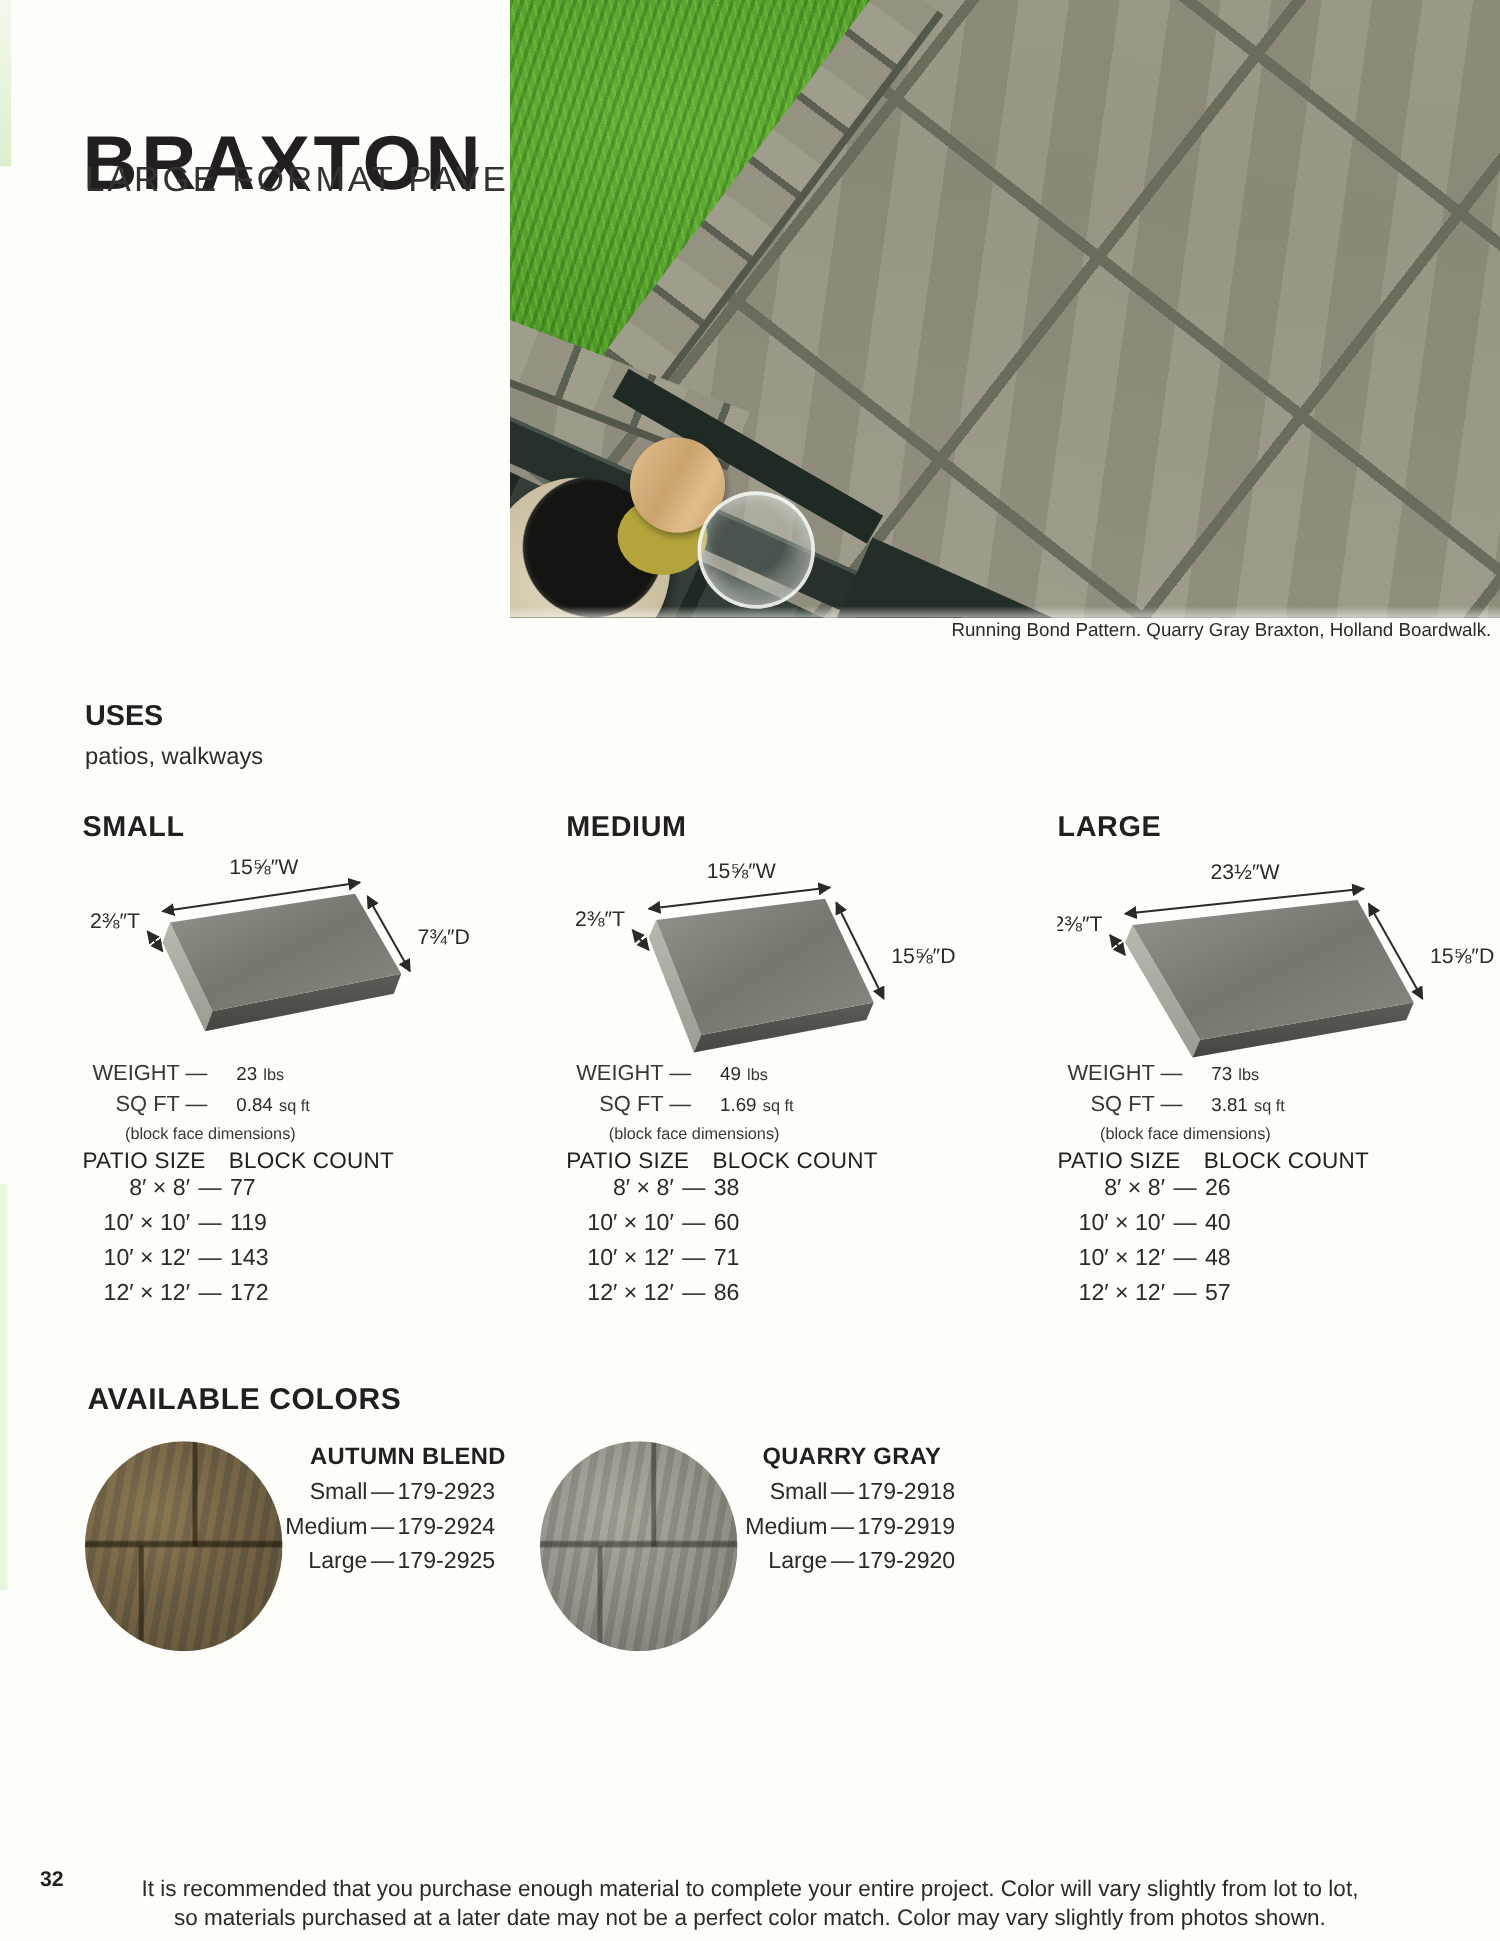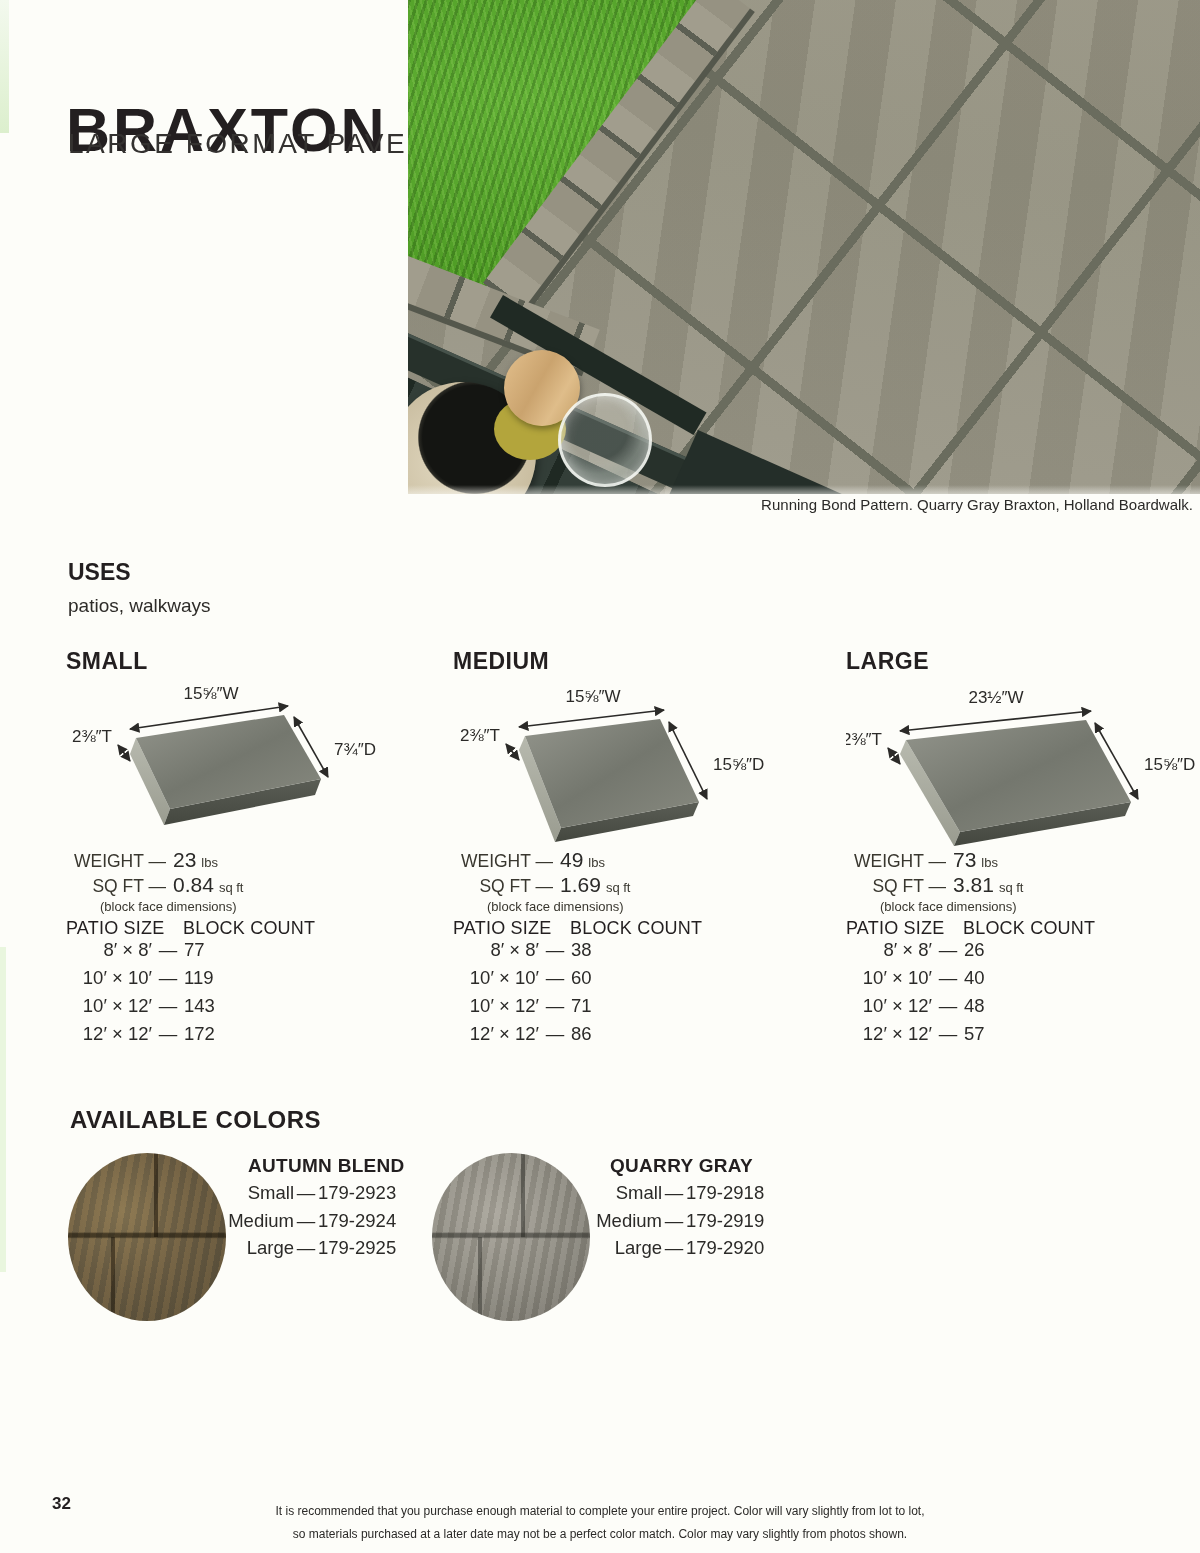--- a/index.html
+++ b/index.html
@@ -63,21 +63,21 @@
   
   .size-col{position:absolute;top:648px;width:350px;height:420px;}
   .size-col h3{margin:0;font-size:23px;font-weight:700;letter-spacing:0.5px;color:#231f20;}
   .diagram{position:absolute;left:0;top:30px;}
   .diagram text{font-family:"Liberation Sans","DejaVu Sans",sans-serif;font-size:17px;fill:#2b2a28;}
   .dim{stroke:#2b2a28;stroke-width:1.6;}
   .face-top{fill:url(#gtop);} .face-left{fill:url(#gleft);} .face-front{fill:url(#gfront);}
   .specs{position:absolute;left:0;top:200px;width:340px;}
   .spec-row{display:flex;align-items:baseline;height:25px;}
   .spec-label{width:100px;text-align:right;font-size:17.5px;color:#39372f;}
-  .spec-value{margin-left:7px;font-size:21px;color:#2b2a28;}
+  .spec-value{margin-left:23px;font-size:15px;color:#2b2a28;}
   .spec-unit{margin-left:5px;font-size:13px;color:#39372f;}
   .spec-note{margin-left:34px;margin-top:1px;font-size:13px;color:#39372f;}
   .blocks{position:absolute;left:0;top:270px;width:260px;}
   .blocks-head{display:grid;grid-template-columns:117px auto;font-size:18px;font-weight:400;letter-spacing:0.2px;color:#231f20;}
   .blocks-row{display:grid;grid-template-columns:86px 32px auto;height:28px;align-items:baseline;font-size:18.5px;color:#2b2a28;}
   .blocks-row .bsize{text-align:right;padding-left:0;}
   .blocks-row .bdash{text-align:center;}
   .blocks .blocks-row:first-of-type{margin-top:7px;}
 
   
@@ -99,22 +99,22 @@
       radial-gradient(circle at 40% 35%,#a8a49a,#8f8c82 50%,#7e7b72 80%);}
   .swatch-name{position:absolute;font-size:19px;font-weight:700;letter-spacing:0.3px;color:#231f20;}
   .sn1{left:248px;top:1155px;} .sn2{left:610px;top:1155px;}
   .swatch-rows{position:absolute;width:220px;}
   .sr1{left:224px;top:1182px;} .sr2{left:592px;top:1182px;}
   .swatch-row{display:grid;grid-template-columns:70px 24px auto;height:27.5px;align-items:baseline;font-size:18.5px;color:#2b2a28;}
   .swatch-row .ssize{text-align:right;}
   .swatch-row .sdash{text-align:center;}
 
   
-  .footer{position:absolute;left:0;right:0;top:1500px;text-align:center;font-size:12px;line-height:23px;color:#2b2a28;}
-  .page-num{position:absolute;left:52px;top:1494px;font-size:17px;font-weight:700;color:#231f20;}
+  .footer{position:absolute;left:0;right:0;top:1500px;text-align:center;font-size:18px;line-height:23px;color:#2b2a28;}
+  .page-num{position:absolute;left:32px;top:1494px;font-size:17px;font-weight:700;color:#231f20;}
 </style>
 </head>
 <body>
 
 <svg width="0" height="0" style="position:absolute" aria-hidden="true">
   <defs>
     <marker id="arr" viewBox="0 0 10 10" refX="9" refY="5" markerWidth="6.5" markerHeight="6.5" orient="auto-start-reverse">
       <path d="M0 0 L10 5 L0 10 z" fill="#2b2a28"></path>
     </marker>
     <linearGradient id="gtop" x1="0" y1="0" x2="1" y2="1">

